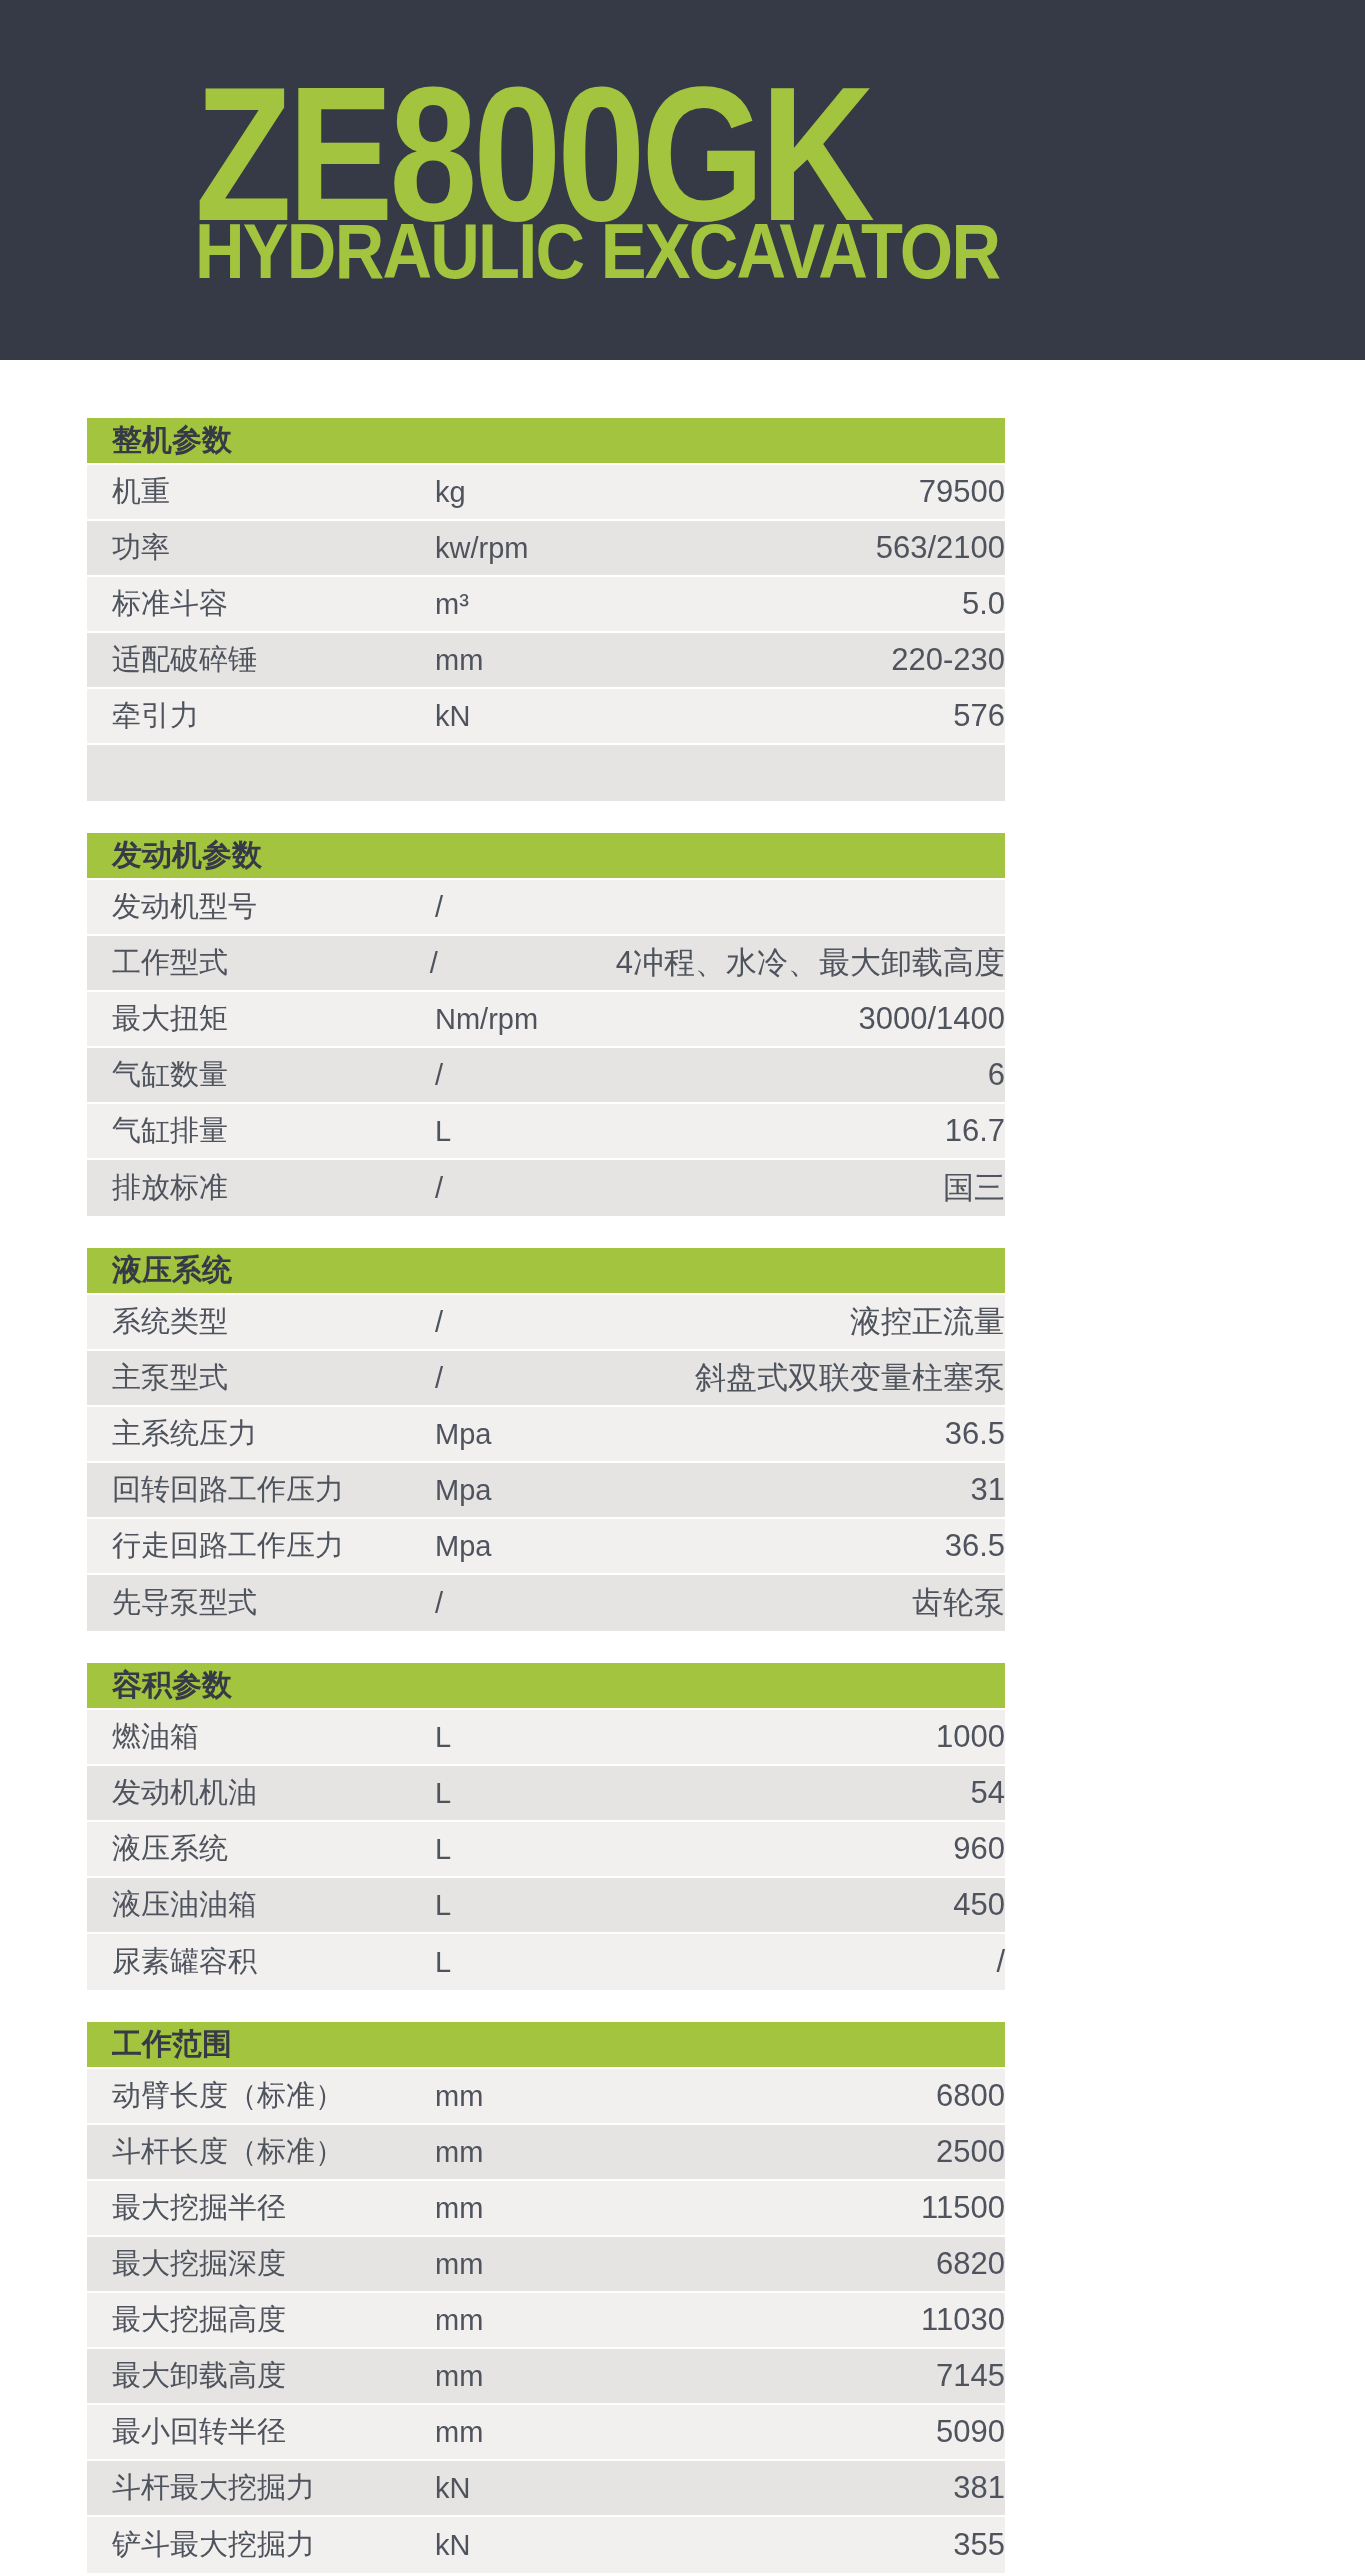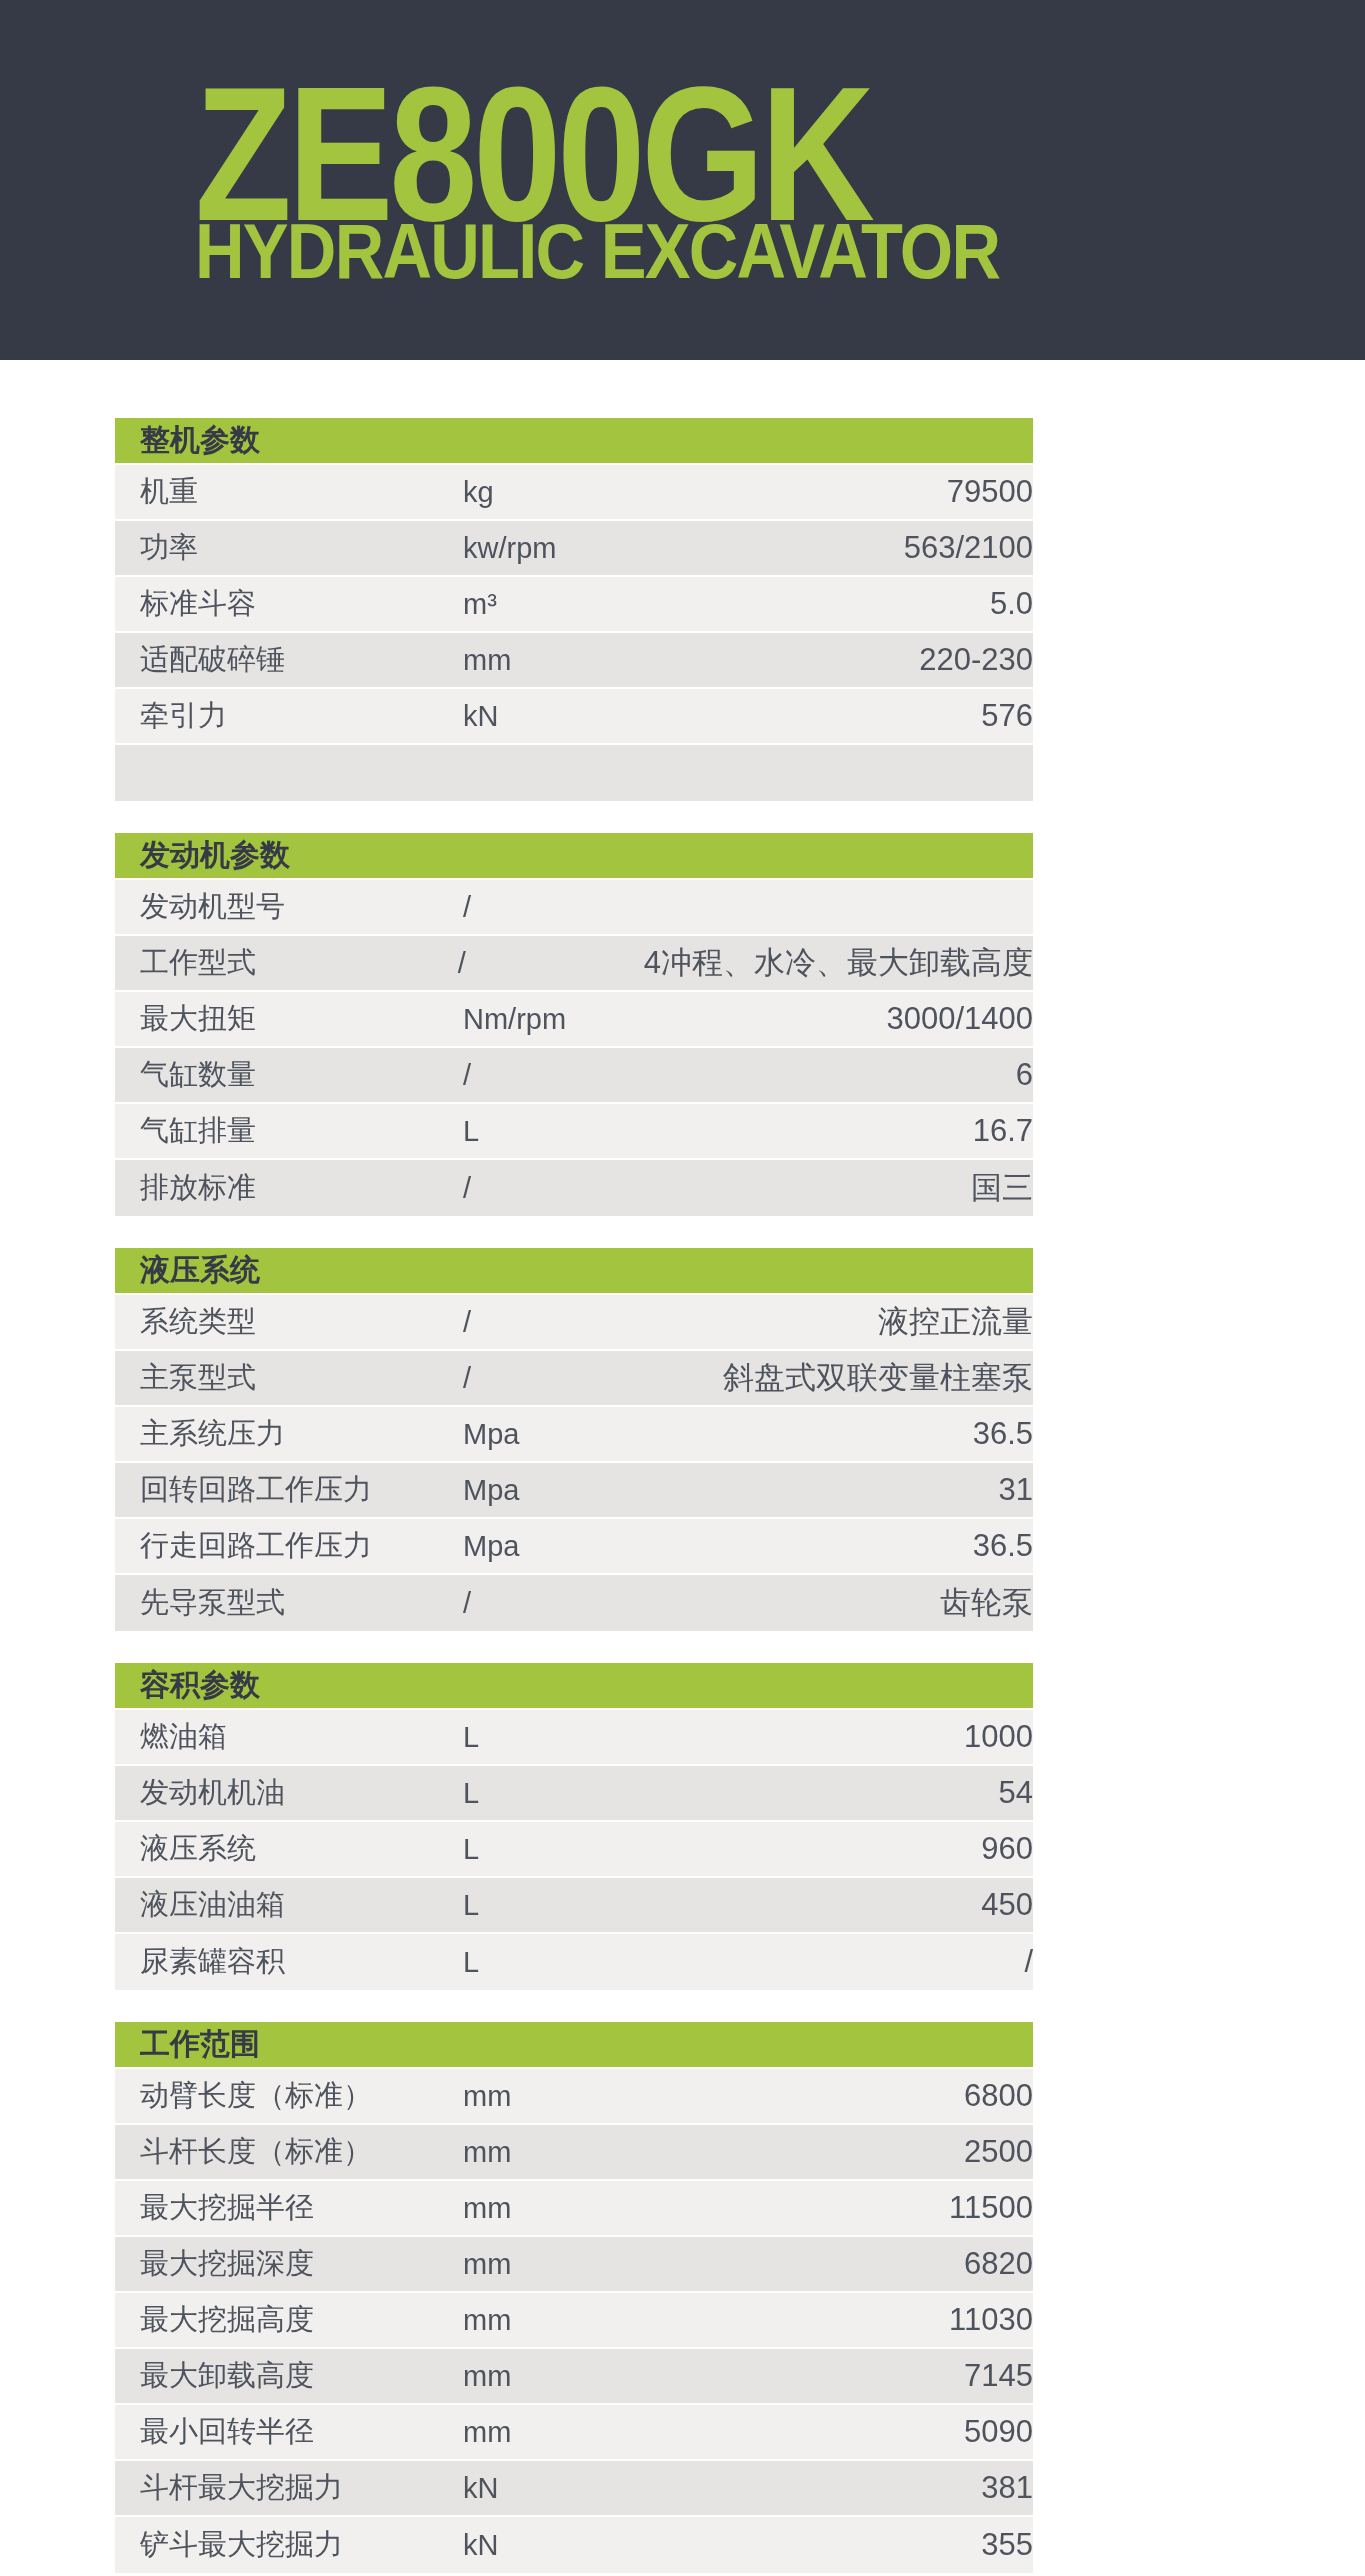--- a/index.html
+++ b/index.html
@@ -19,21 +19,21 @@
     transform:scaleX(0.83); transform-origin:left top;
     white-space:nowrap;
   }
   .sub {
     position:absolute; left:195px; top:212px;
     font-size:78px; font-weight:bold; line-height:1;
     color:var(--green,#a3c43e); letter-spacing:-2px;
     transform:scaleX(0.88); transform-origin:left top;
     white-space:nowrap;
   }
-  .tables { margin-left:115px; width:918px; }
+  .tables { margin-left:87px; width:918px; }
   .section { width:918px; margin-bottom:32px; }
   .section:first-child { margin-top:58px; }
   .sec-head {
     height:47px; background:var(--green,#a3c43e);
     display:flex; align-items:center;
     padding-left:25px; box-sizing:border-box;
     border-bottom:2px solid #ffffff;
     font-size:30px; font-weight:bold; color:var(--dark,#363a46);
   }
   .row {

